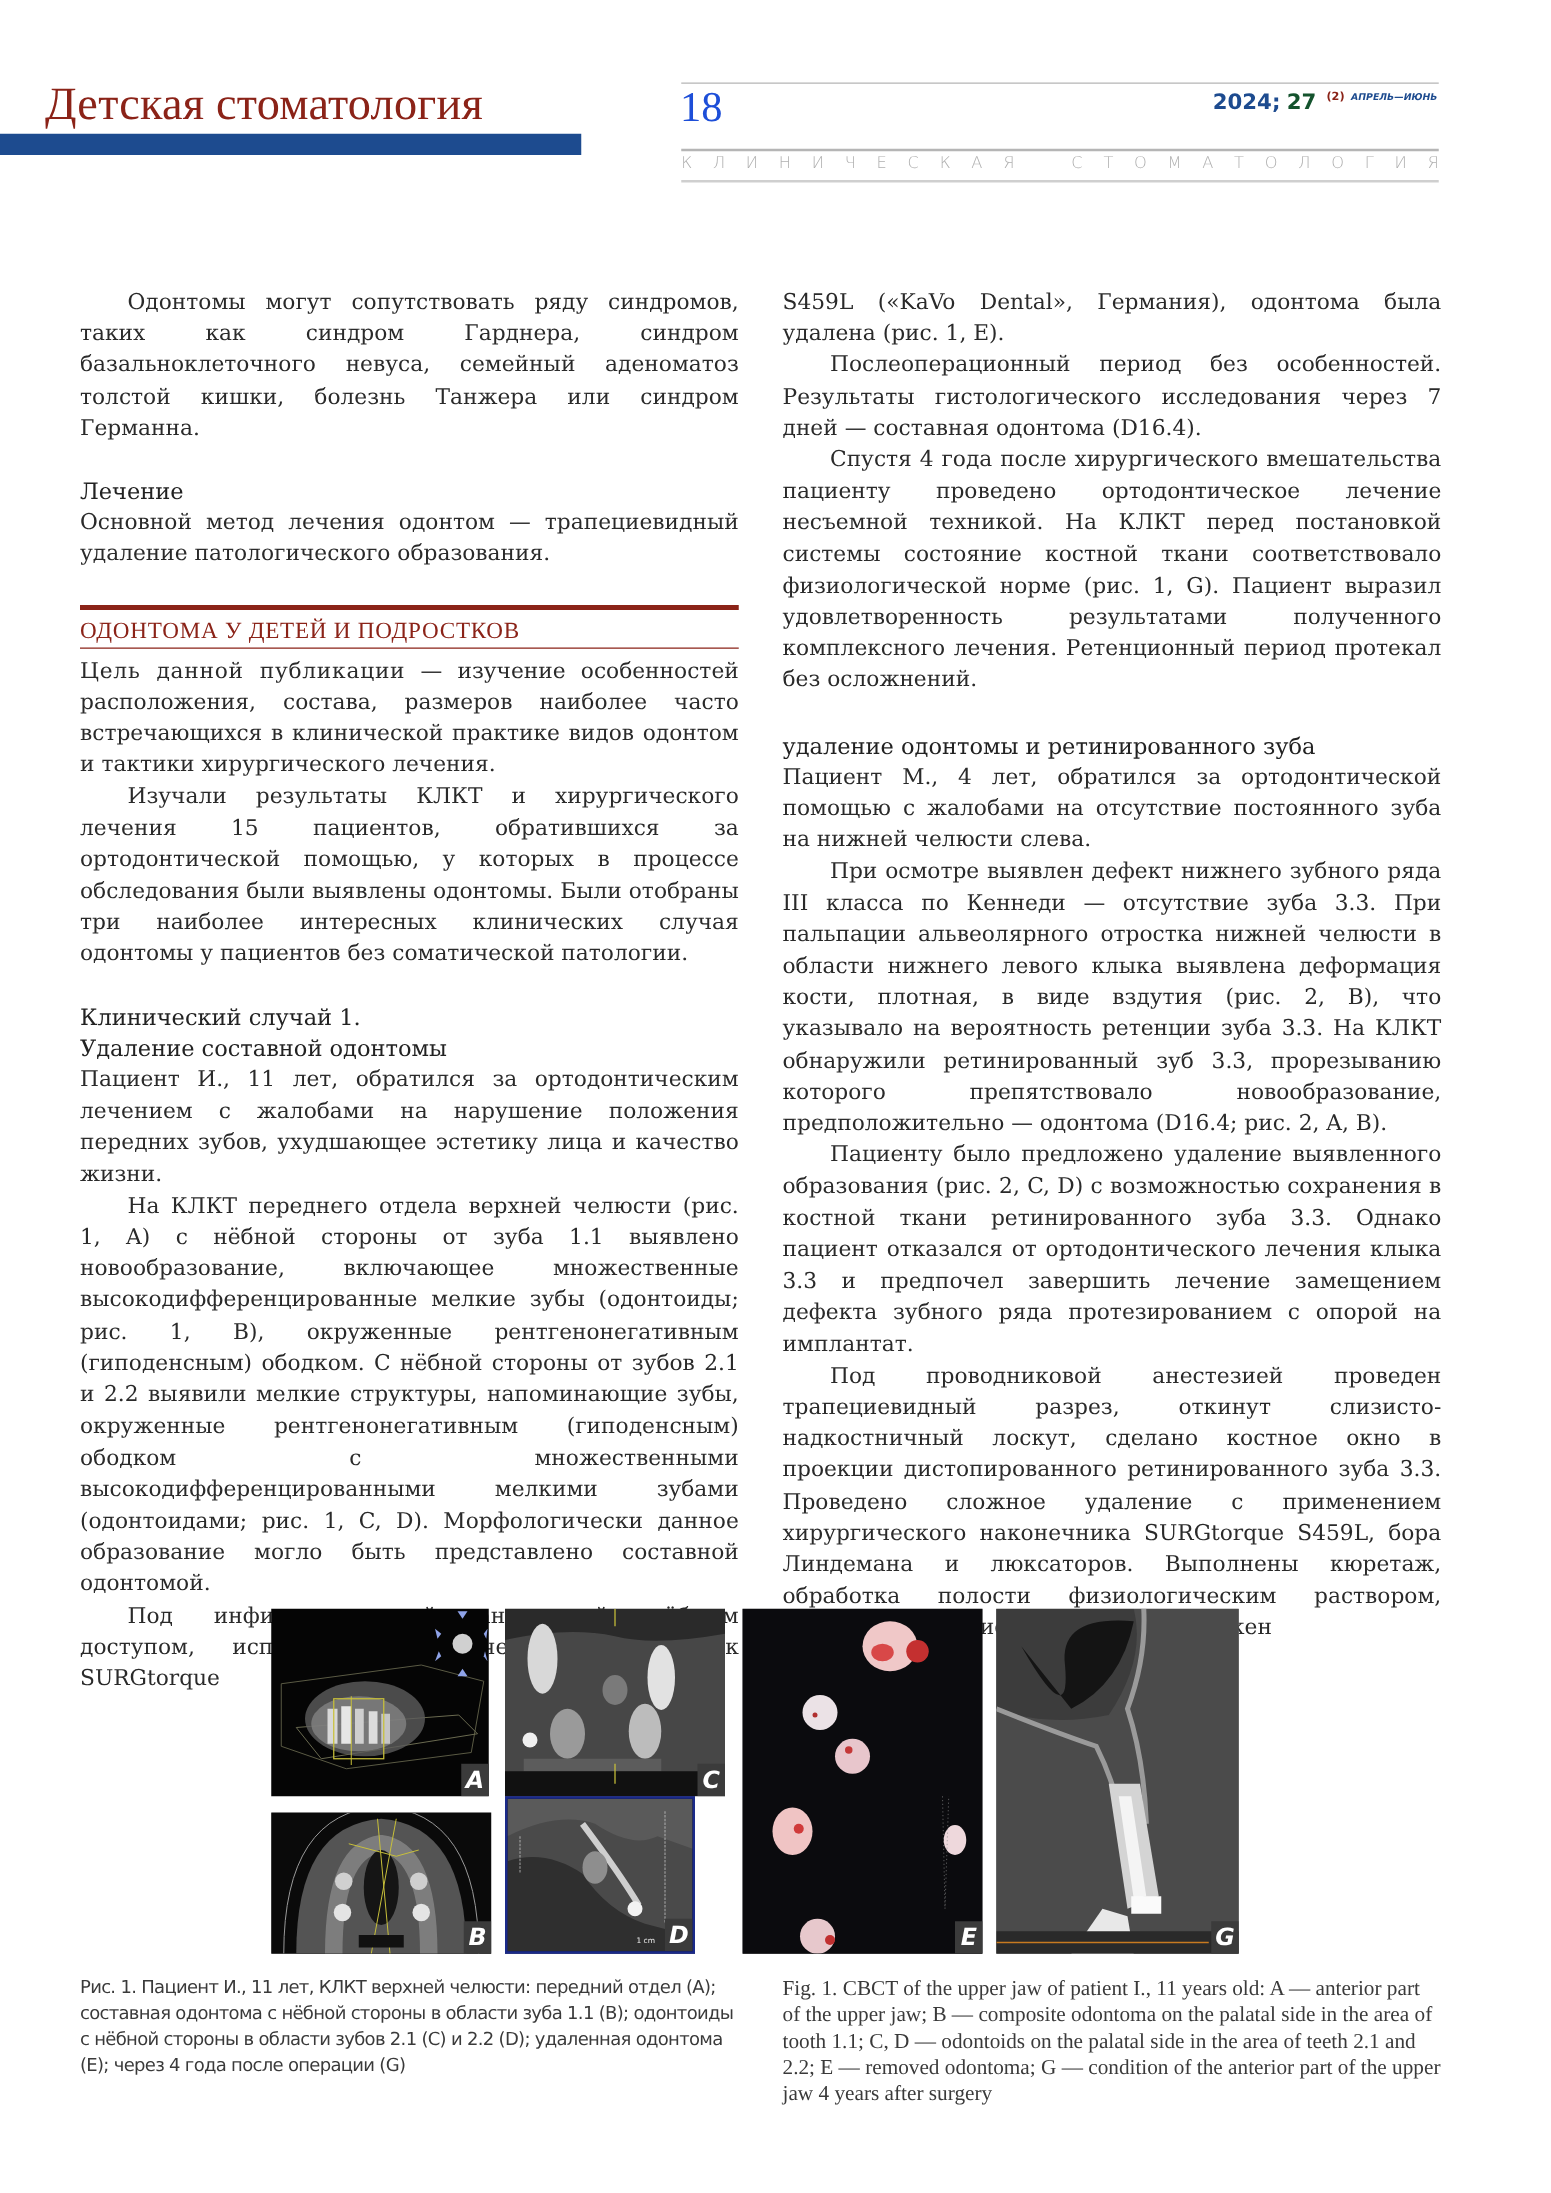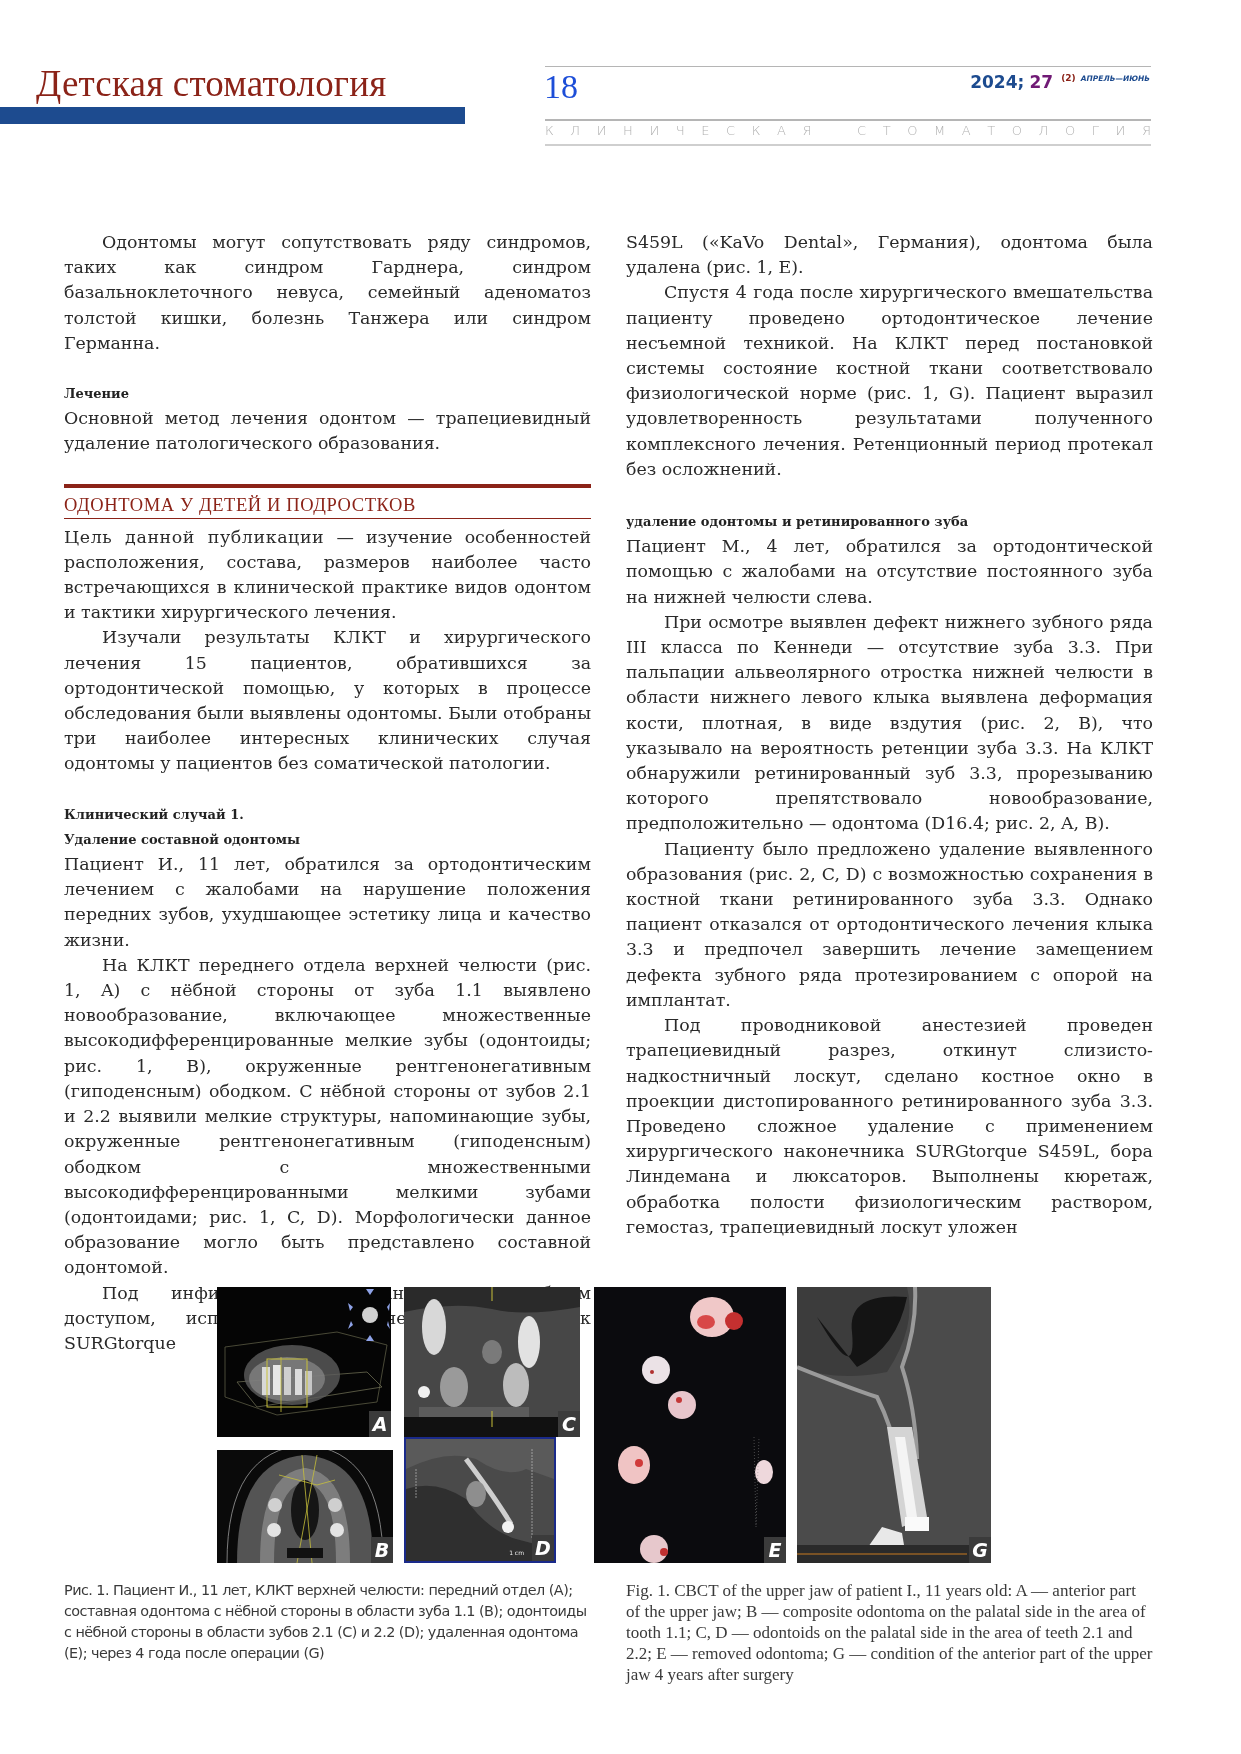--- a/index.html
+++ b/index.html
@@ -13,39 +13,39 @@
       letter-spacing: 0.2px; white-space: nowrap;
     }
     .blue-bar { position: absolute; left: 0; top: 107px; width: 465px; height: 17px; background: #1d4b8f; }
     .top-rule { position: absolute; left: 545px; top: 66px; width: 606px; height: 1px; background: #b5b5b5; }
     .page-number {
       position: absolute; left: 544px; top: 68px;
       font-family: "Liberation Serif", serif; font-size: 34px; color: #1d4ed8;
     }
     .issue-info { position: absolute; right: 91px; top: 72px; font-family: "DejaVu Sans", sans-serif; white-space: nowrap; }
     .issue-year { font-size: 17px; font-weight: bold; color: #1d4b8f; }
-    .issue-vol { font-size: 17px; font-weight: bold; color: #701a75; }
+    .issue-vol { font-size: 17px; font-weight: bold; color: #14532d; }
     .issue-num { font-size: 9px; font-weight: bold; color: #8b2318; vertical-align: 7px; margin-left: 3px; }
     .issue-months { font-size: 7.5px; font-weight: bold; color: #1d4b8f; vertical-align: 7px; font-style: italic; }
     .rule-2 { position: absolute; left: 545px; top: 119px; width: 606px; height: 2px; background: #b5b5b5; }
     .rule-3 { position: absolute; left: 545px; top: 144px; width: 606px; height: 2px; background: #cfcfcf; }
     .section-kicker {
       position: absolute; left: 545px; top: 123px; width: 606px;
       display: flex; justify-content: space-between;
       font-family: "DejaVu Sans", sans-serif; font-size: 13px; color: #b0b0b0; font-weight: 300;
     }
     .section-kicker span { display: inline-block; }
 
     
     .col { position: absolute; top: 230px; width: 527px; font-size: 17.4px; line-height: 25.2px; text-align: justify; }
     .col-left { left: 64px; }
     .col-right { left: 626px; }
     .col p { margin: 0; hyphens: manual; }
     .col p.indent { text-indent: 38px; }
-    .col h3 { font-size: 13px; font-weight: bold; line-height: 25.2px; color: #222; text-align: left; }
+    .col h3 { font-size: 18px; font-weight: normal; line-height: 25.2px; color: #222; text-align: left; }
     .gap { height: 25px; }
     .gap-lg { height: 27px; }
 
     .sec-heading-wrap { margin-top: 2px; margin-bottom: 6px; }
     .sec-rule-top { height: 4px; background: #8b2318; }
     .sec-heading {
       font-family: "Liberation Serif", serif; font-size: 18.5px; color: #8b2318;
       letter-spacing: 0.6px; padding: 6px 0 2px 0; line-height: 22px; text-align: left;
     }
     .sec-rule-bot { height: 1px; background: #8b2318; }
@@ -131,20 +131,21 @@
   <div class="gap"></div>
   <h3>Клинический случай 1.</h3>
   <h3>Удаление составной одонтомы</h3>
   <p>Пациент И., 11 лет, обратился за ортодонтическим лечением с жалобами на нарушение положения передних зубов, ухудшающее эстетику лица и качество жизни.</p>
   <p class="indent">На КЛКТ переднего отдела верхней челюсти (рис. 1, A) с нёбной стороны от зуба 1.1 выявлено новообразование, включающее множественные высокодифференцированные мелкие зубы (одонтоиды; рис. 1, B), окруженные рентгенонегативным (гиподенсным) ободком. С нёбной стороны от зубов 2.1 и 2.2 выявили мелкие структуры, напоминающие зубы, окруженные рентгенонегативным (гиподенсным) ободком с множественными высокодифференцированными мелкими зубами (одонтоидами; рис. 1, C, D). Морфологически данное образование могло быть представлено составной одонтомой.</p>
   <p class="indent">Под инфильтрационной анестезией нёбным доступом, используя хирургический наконечник SURGtorque</p>
 </div>
 
 <div class="col col-right">
   <p>S459L («KaVo Dental», Германия), одонтома была удалена (рис. 1, E).</p>
+  <p class="indent">Послеоперационный период без особенностей. Результаты гистологического исследования через 7 дней — составная одонтома (D16.4).</p>
   <p class="indent">Спустя 4 года после хирургического вмешательства пациенту проведено ортодонтическое лечение несъемной техникой. На КЛКТ перед постановкой системы состояние костной ткани соответствовало физиологической норме (рис. 1, G). Пациент выразил удовлетворенность результатами полученного комплексного лечения. Ретенционный период протекал без осложнений.</p>
   <div class="gap-lg"></div>
   <h3>удаление одонтомы и ретинированного зуба</h3>
   <p>Пациент М., 4 лет, обратился за ортодонтической помощью с жалобами на отсутствие постоянного зуба на нижней челюсти слева.</p>
   <p class="indent">При осмотре выявлен дефект нижнего зубного ряда III класса по Кеннеди — отсутствие зуба 3.3. При пальпации альвеолярного отростка нижней челюсти в области нижнего левого клыка выявлена деформация кости, плотная, в виде вздутия (рис. 2, B), что указывало на вероятность ретенции зуба 3.3. На КЛКТ обнаружили ретинированный зуб 3.3, прорезыванию которого препятствовало новообразование, предположительно — одонтома (D16.4; рис. 2, A, B).</p>
   <p class="indent">Пациенту было предложено удаление выявленного образования (рис. 2, C, D) с возможностью сохранения в костной ткани ретинированного зуба 3.3. Однако пациент отказался от ортодонтического лечения клыка 3.3 и предпочел завершить лечение замещением дефекта зубного ряда протезированием с опорой на имплантат.</p>
   <p class="indent">Под проводниковой анестезией проведен трапециевидный разрез, откинут слизисто-надкостничный лоскут, сделано костное окно в проекции дистопированного ретинированного зуба 3.3. Проведено сложное удаление с применением хирургического наконечника SURGtorque S459L, бора Линдемана и люксаторов. Выполнены кюретаж, обработка полости физиологическим раствором, гемостаз, трапециевидный лоскут уложен</p>
 </div>
 
 <div>

